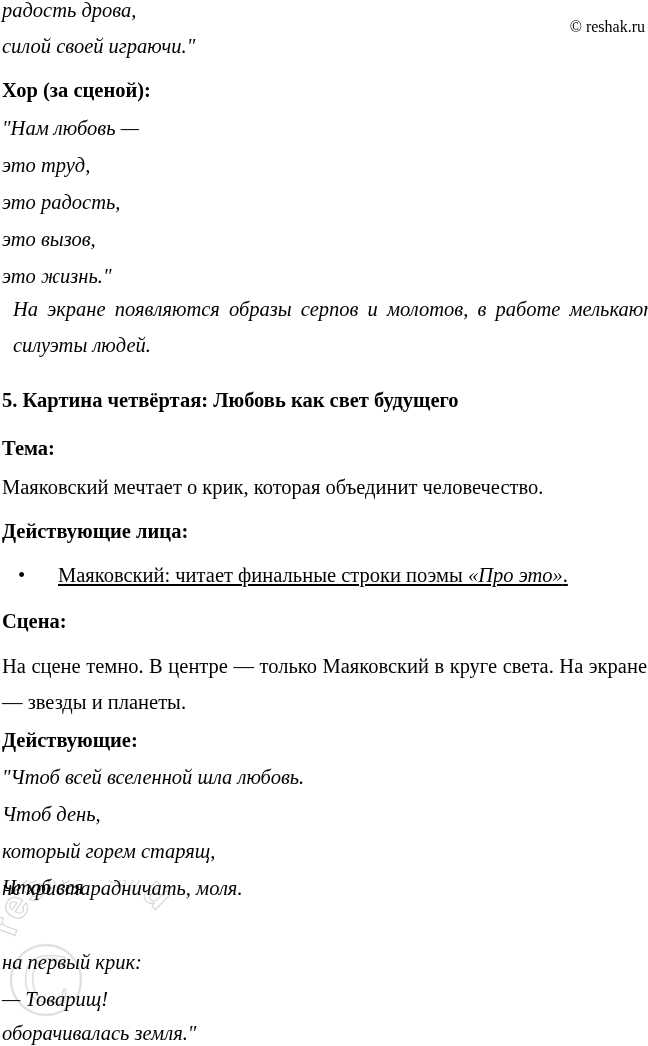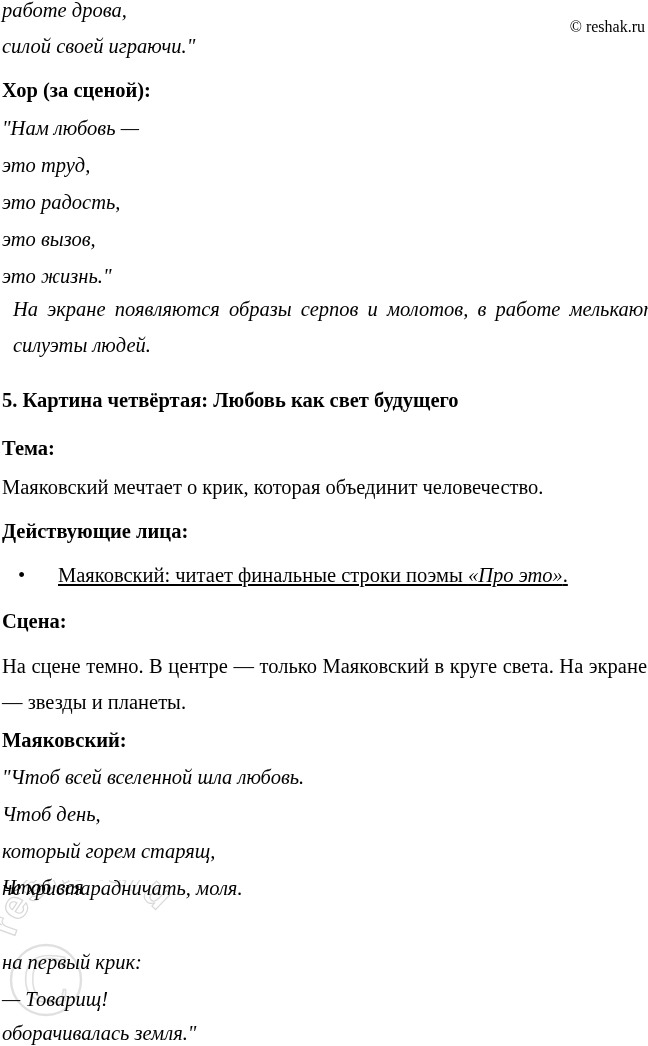--- a/index.html
+++ b/index.html
@@ -108,21 +108,21 @@
         <circle cx="46" cy="100" r="35" fill="none" stroke="#e0e0e0" stroke-width="2.4"></circle>
         <text x="46" y="122" text-anchor="middle" font-family="'Liberation Serif', serif" font-size="70" fill="none" stroke="#e0e0e0" stroke-width="1.6">C</text>
       </g>
     </svg>
   </div>
 
   <div class="corner-credit">© reshak.ru</div>
 
   <div class="flow">
 
-    <div class="line ital" style="top:0px;">работе дрова,</div>
+    <div class="line ital" style="top:0px;">радость дрова,</div>
     <div class="line ital" style="top:36px;">силой своей играючи."</div>
 
     <div class="line bold" style="top:80px;">Хор (за сценой):</div>
 
     <div class="line ital" style="top:118px;">"Нам любовь —</div>
     <div class="line ital" style="top:155px;font-family:Liberation Serif, serif;">это труд,</div>
     <div class="line ital" style="top:192px;">это радость,</div>
     <div class="line ital" style="top:229px;">это вызов,</div>
     <div class="line ital" style="top:266px;">это жизнь."</div>
 
@@ -141,21 +141,21 @@
       <span class="bullet-dot">•</span>
       <span class="bullet-text"><span>Маяковский: читает финальные строки поэмы </span><span class="ital">«Про это»</span><span>.</span></span>
     </div>
 
     <div class="line bold" style="top:611px;">Сцена:</div>
 
     <div class="para" style="top:648px; text-align:justify;">
       <span>На сцене темно. В центре — только Маяковский в круге света. На экране — звезды и планеты.</span>
     </div>
 
-    <div class="line bold" style="top:730px;">Маяковский:</div>
+    <div class="line bold" style="top:730px;">Действующие:</div>
 
     <div class="line ital" style="top:767px;">"Чтоб всей вселенной шла любовь.</div>
     <div class="line ital" style="top:804px;">Чтоб день,</div>
     <div class="line ital" style="top:841px;">который горем старящ,</div>
     <div class="line ital" style="top:878px;">не христарадничать, моля.</div>
     <div class="line ital" style="top:877px;text-align:center;">Чтоб вся</div>
     <div class="line ital" style="top:952px;">на первый крик:</div>
     <div class="line ital" style="top:989px;">— Товарищ!</div>
     <div class="line ital" style="top:1023px;">оборачивалась земля."</div>
 

